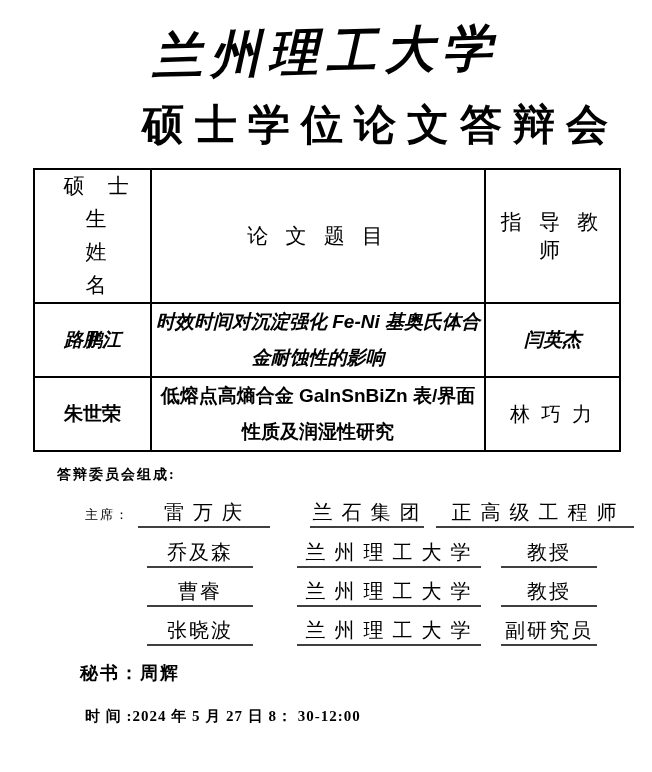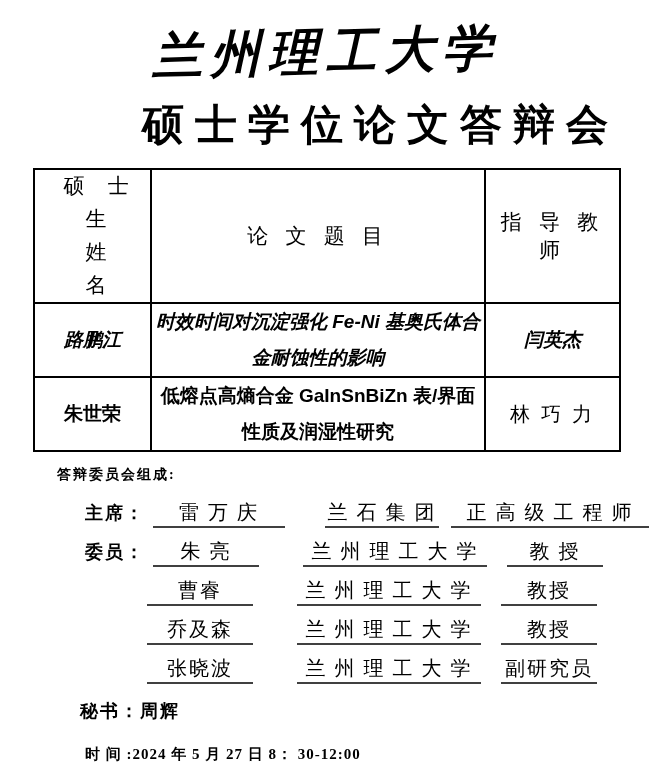--- a/index.html
+++ b/index.html
@@ -64,21 +64,21 @@
     font-size:14px; font-weight:bold; letter-spacing:2px;
     line-height:28px;
   }
   .crow {
     margin-left:52px; margin-top:9px;
     font-size:20px; line-height:29px;
     white-space:nowrap;
   }
   .crow.cont { margin-left:114px; }
   .lbl {
-    font-weight:bold; font-size:18px; letter-spacing:2px;
+    font-weight:normal; font-size:13px; letter-spacing:2px;
     margin-right:8px;
   }
   .u {
     display:inline-block;
     border-bottom:2px solid #404040;
     text-align:center; letter-spacing:2px;
     line-height:27px;
   }
   .u.name { min-width:106px; margin-right:44px; }
   .u.org  { min-width:184px; margin-right:20px; }
@@ -131,30 +131,27 @@
     </tr>
   </tbody>
     </table>
 
   <div class="sec-heading">答辩委员会组成:</div>
 
   <div class="crow chair">
     <span class="lbl">主席：</span><span class="u name">雷 万 庆</span><span class="u org">兰 石 集 团</span><span class="u ttl">正 高 级 工 程 师</span>
   </div>
 
-  <div class="crow">
-    <span class="lbl">委员：</span><span class="u name">朱 亮</span><span class="u org">兰 州 理 工 大 学</span><span class="u ttl">教 授</span>
+
+  <div class="crow cont">
+    <span class="u name">乔及森</span><span class="u org">兰 州 理 工 大 学</span><span class="u ttl">教授</span>
   </div>
 
   <div class="crow cont">
     <span class="u name">曹睿</span><span class="u org">兰 州 理 工 大 学</span><span class="u ttl">教授</span>
-  </div>
-
-  <div class="crow cont">
-    <span class="u name">乔及森</span><span class="u org">兰 州 理 工 大 学</span><span class="u ttl">教授</span>
   </div>
 
   <div class="crow cont">
     <span class="u name">张晓波</span><span class="u org">兰 州 理 工 大 学</span><span class="u ttl">副研究员</span>
   </div>
 
   <div class="srow">
     <span>秘书：</span><span>周辉</span>
   </div>
 

